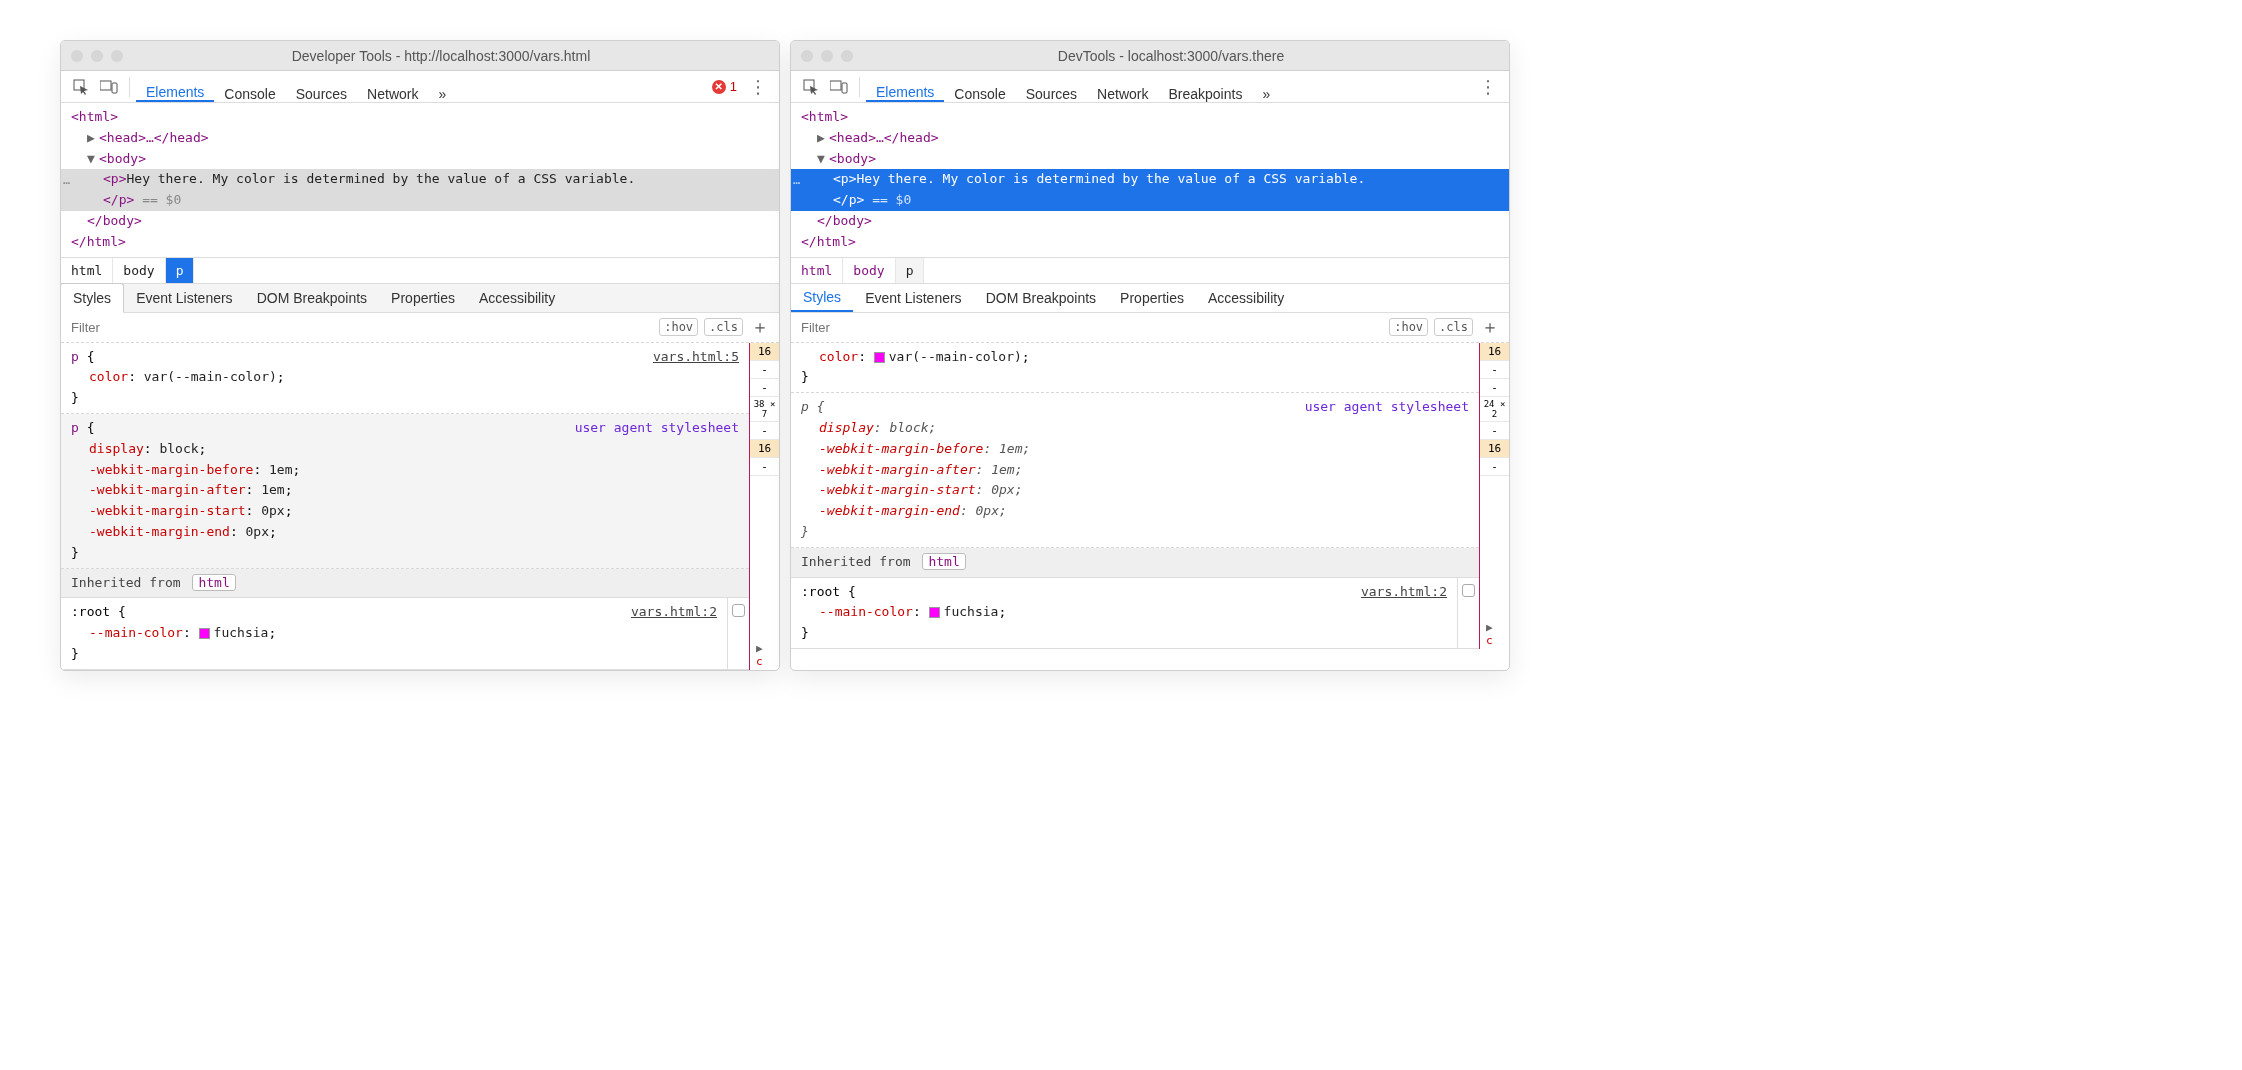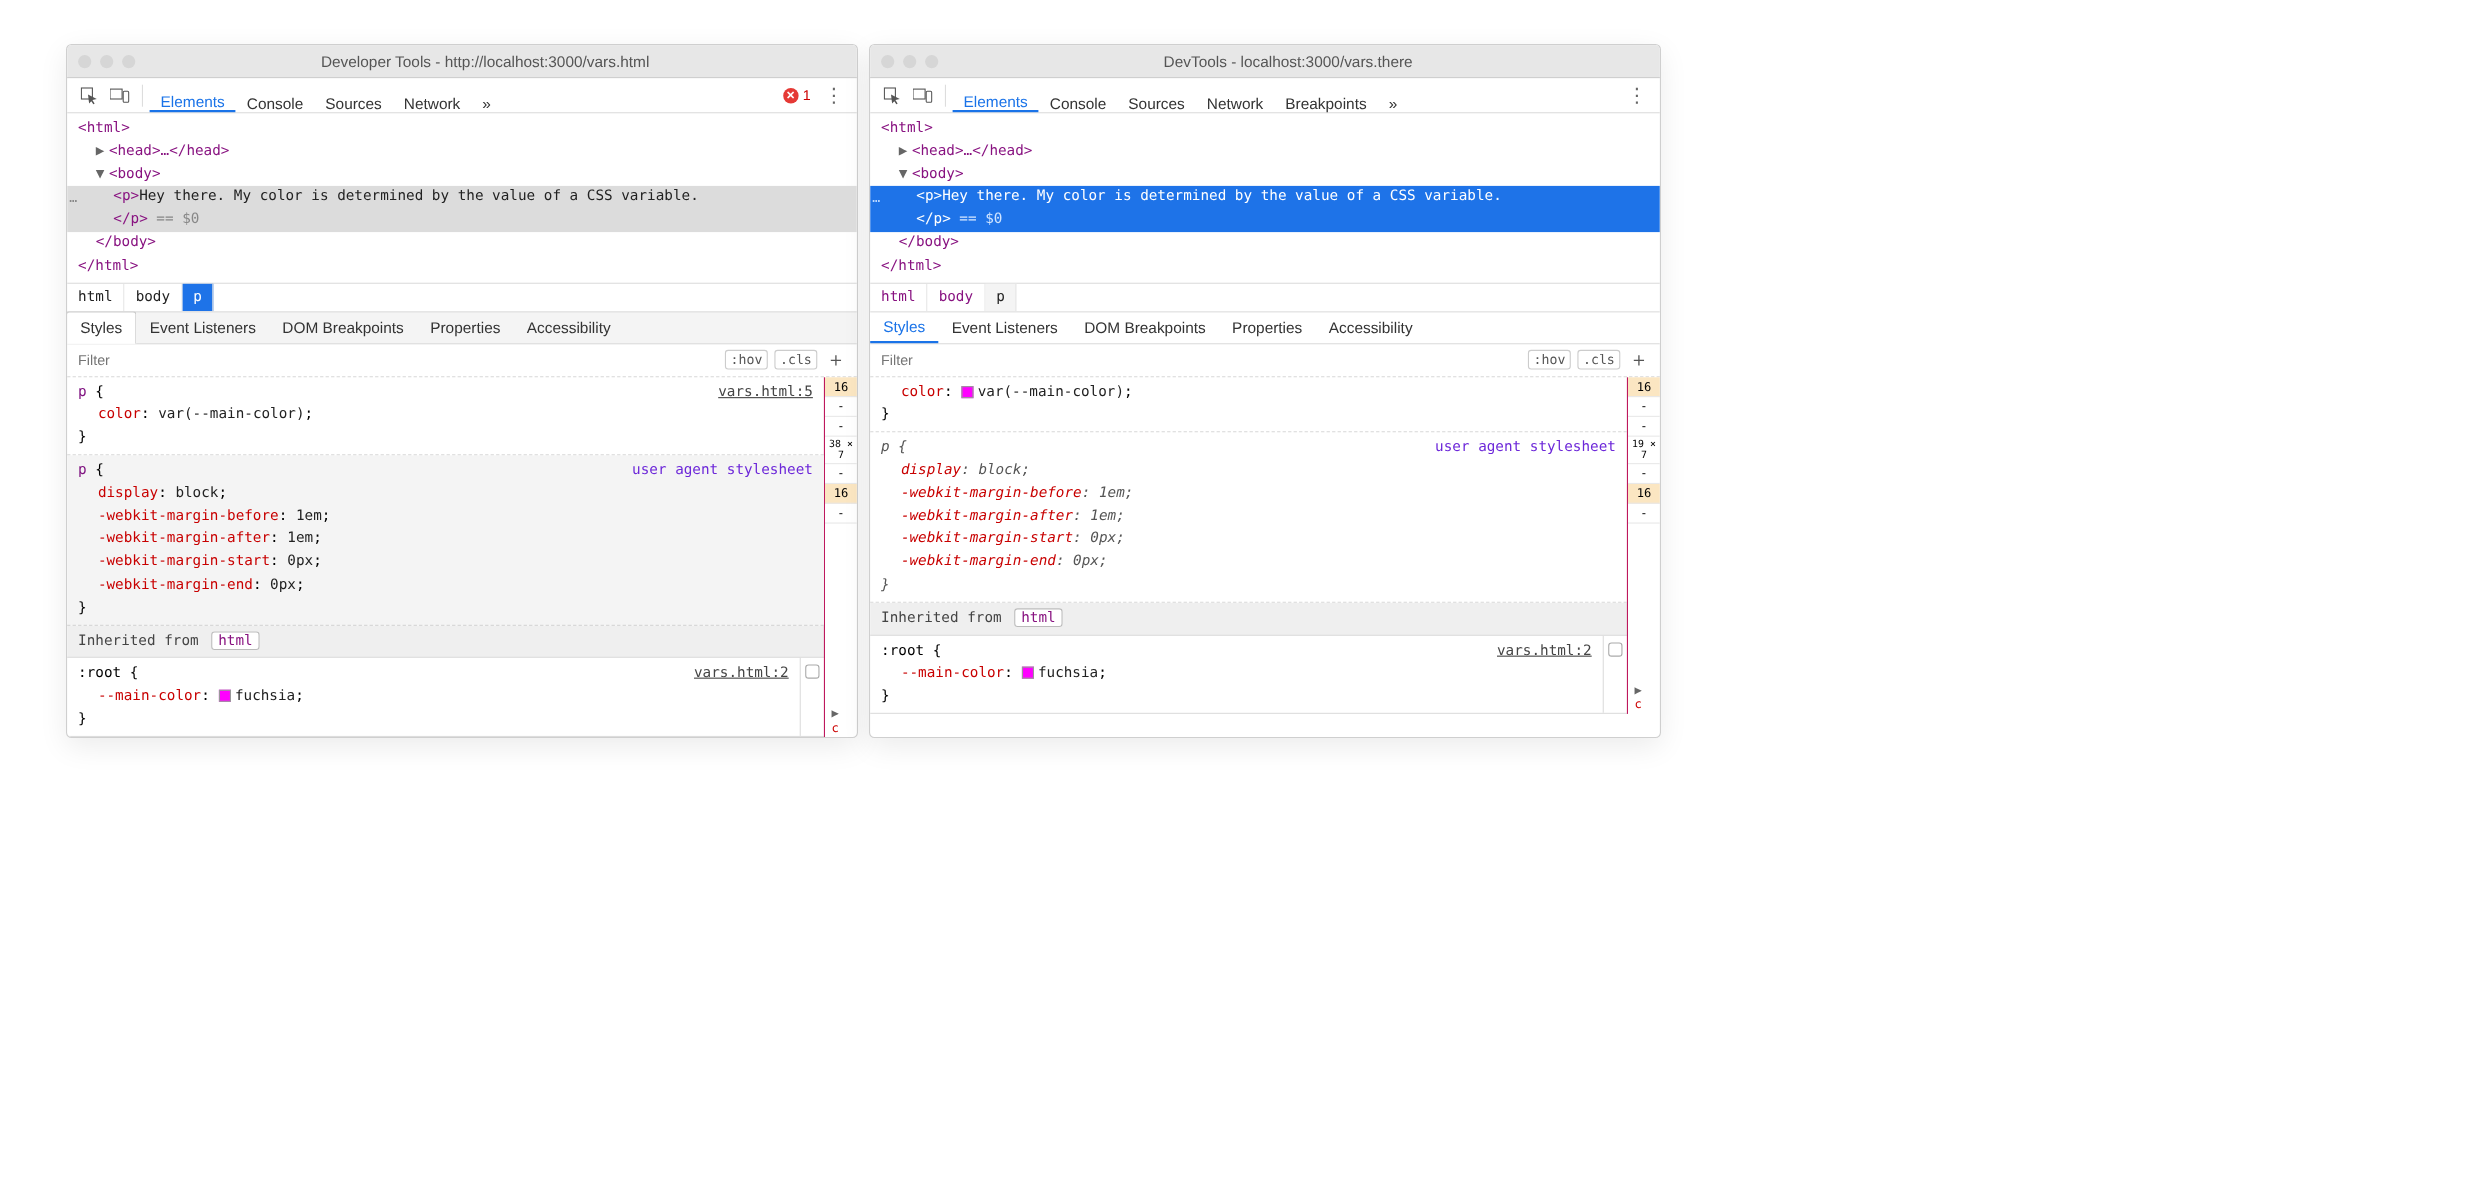--- a/index.html
+++ b/index.html
@@ -427,21 +427,21 @@
         </div>
         <div class="chkcell">
             <div class="chkbox"></div>
           </div>
       </div>
     </div>
     <div class="sidegutter">
       <div class="grow hl">16</div>
       <div class="grow">-</div>
       <div class="grow">-</div>
-      <div class="grow" style="font-size:9px">19 × 7</div>
+      <div class="grow" style="font-size:9px">24 × 2</div>
       <div class="grow">-</div>
       <div class="grow hl">16</div>
       <div class="grow">-</div>
       <div class="spacer"></div>
       <div class="drawer-arrow">▶ <span style="color:#c00">c</span></div>
     </div>
   </div>
 </div>
 
 </body></html>

